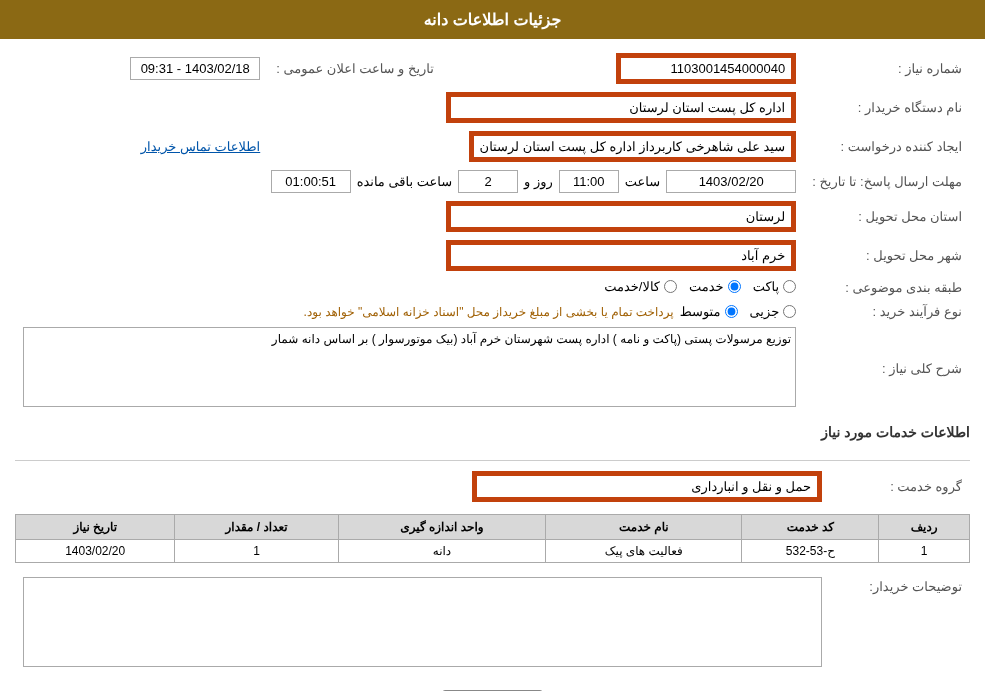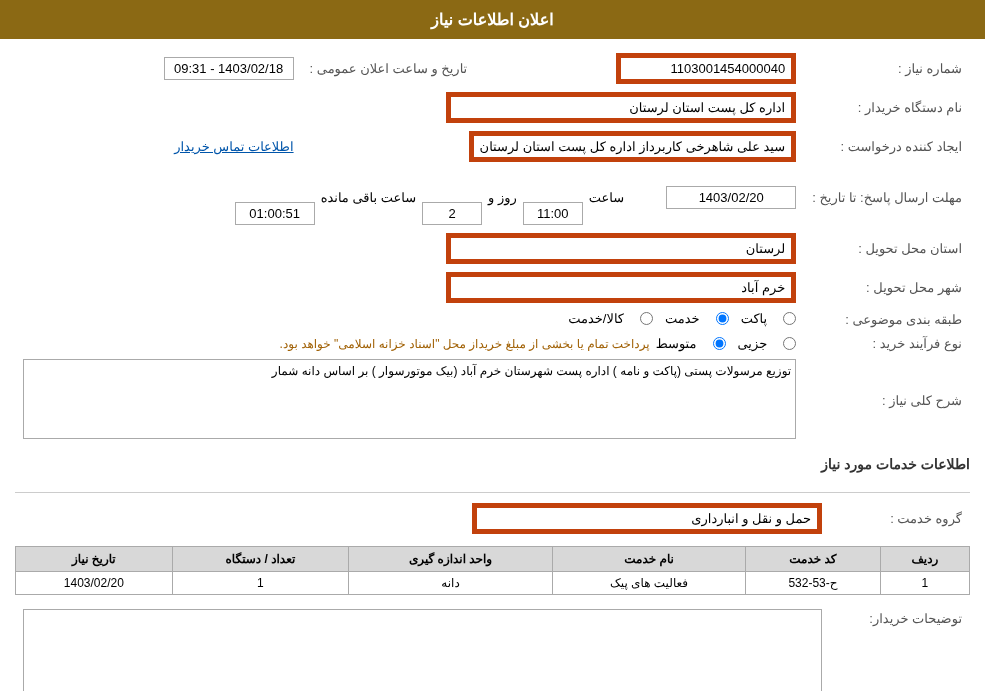--- a/index.html
+++ b/index.html
@@ -63,50 +63,48 @@
     .value-box-wide {
       min-width: 350px;
     }
     .date-box {
       border: 1px solid #aaa;
       background: #fff;
       padding: 3px 6px;
       display: inline-block;
       min-width: 130px;
       text-align: center;
-      margin-left: 36px;
     }
     .link-style {
       color: #0055aa;
       text-decoration: underline;
       cursor: pointer;
     }
     .radio-group {
       display: inline-flex;
       gap: 12px;
       align-items: center;
     }
     .radio-item {
       display: flex;
       align-items: center;
-      gap: 16px;
+      gap: 4px;
     }
     .inline-row {
       display: flex;
       align-items: center;
       gap: 6px;
     }
     .small-box {
       border: 1px solid #aaa;
       background: #fff;
       padding: 3px 6px;
       display: inline-block;
       min-width: 60px;
       text-align: center;
-      margin-top: 32px;
     }
     .description-box {
       border: 1px solid #aaa;
       width: 100%;
       min-height: 80px;
       background: #fff;
       padding: 4px;
       text-align: right;
       resize: none;
     }
@@ -155,21 +153,21 @@
       font-size: 12px;
       color: #a16207;
     }
   </style>
 </head>
 <body>
 
 <div class="page-container">
 
   <div class="header-bar">
-    <span>اعلان اطلاعات نیاز</span>
+    <span>جزئیات اطلاعات دانه</span>
   </div>
 
   <div class="main-content">
 
     <table class="info-grid">
       <tbody>
 
         <tr>
           <td class="label-cell">شماره نیاز :</td>
           <td class="value-cell">
@@ -289,21 +287,21 @@
         </tbody>
       </table>
 
       <table class="service-table">
         <thead>
           <tr>
             <th>ردیف</th>
             <th>کد خدمت</th>
             <th>نام خدمت</th>
             <th>واحد اندازه گیری</th>
-            <th>تعداد / دستگاه</th>
+            <th>تعداد / مقدار</th>
             <th>تاریخ نیاز</th>
           </tr>
         </thead>
         <tbody id="service-table-body">
 
         <tr>
               <td>1</td>
               <td>ح-53-532</td>
               <td>فعالیت های پیک</td>
               <td>دانه</td>

